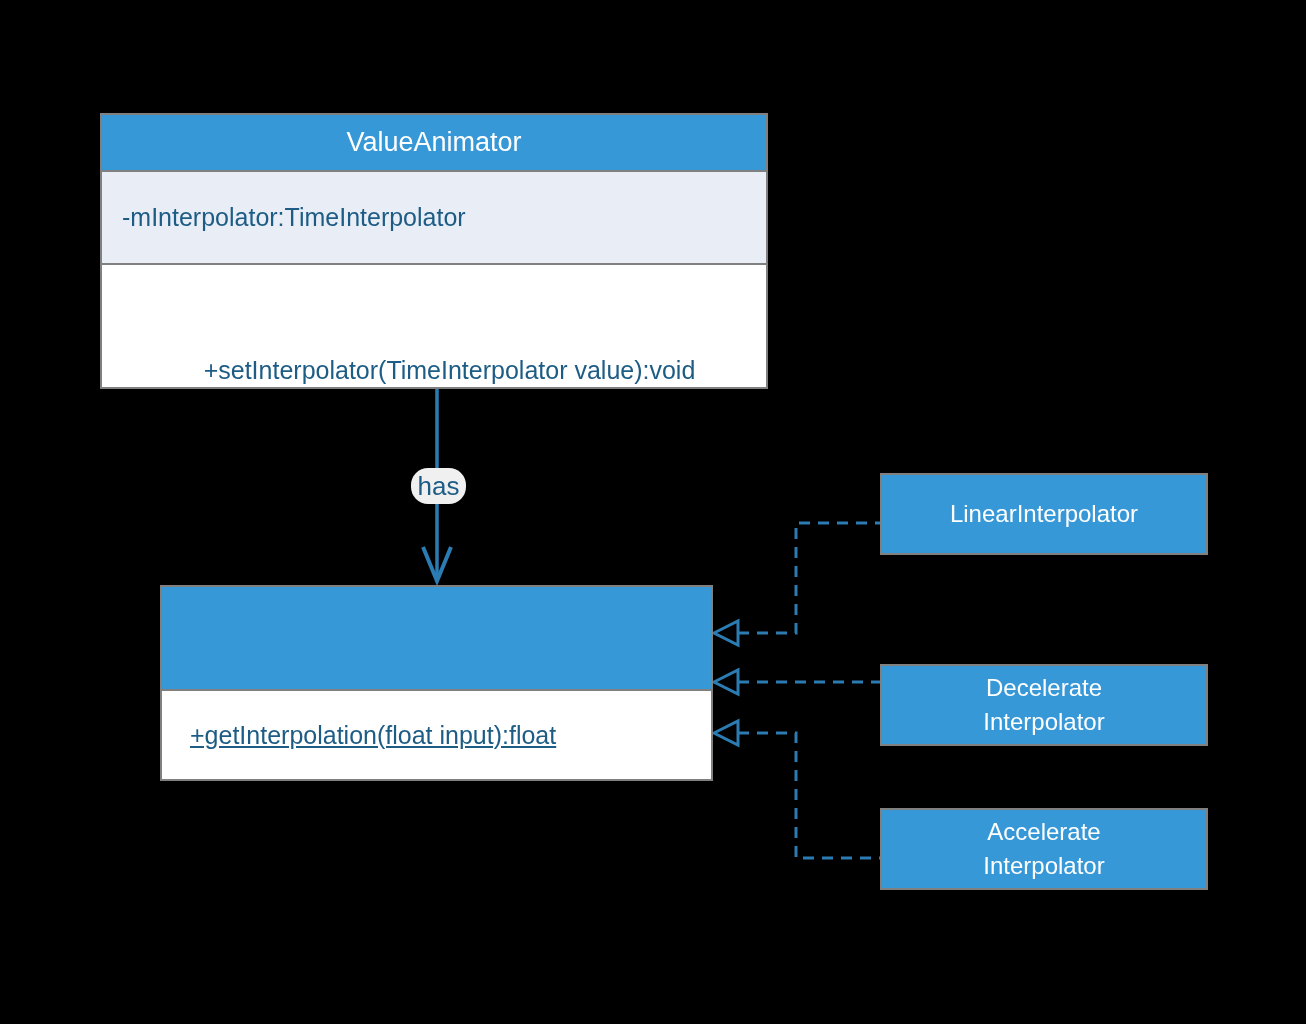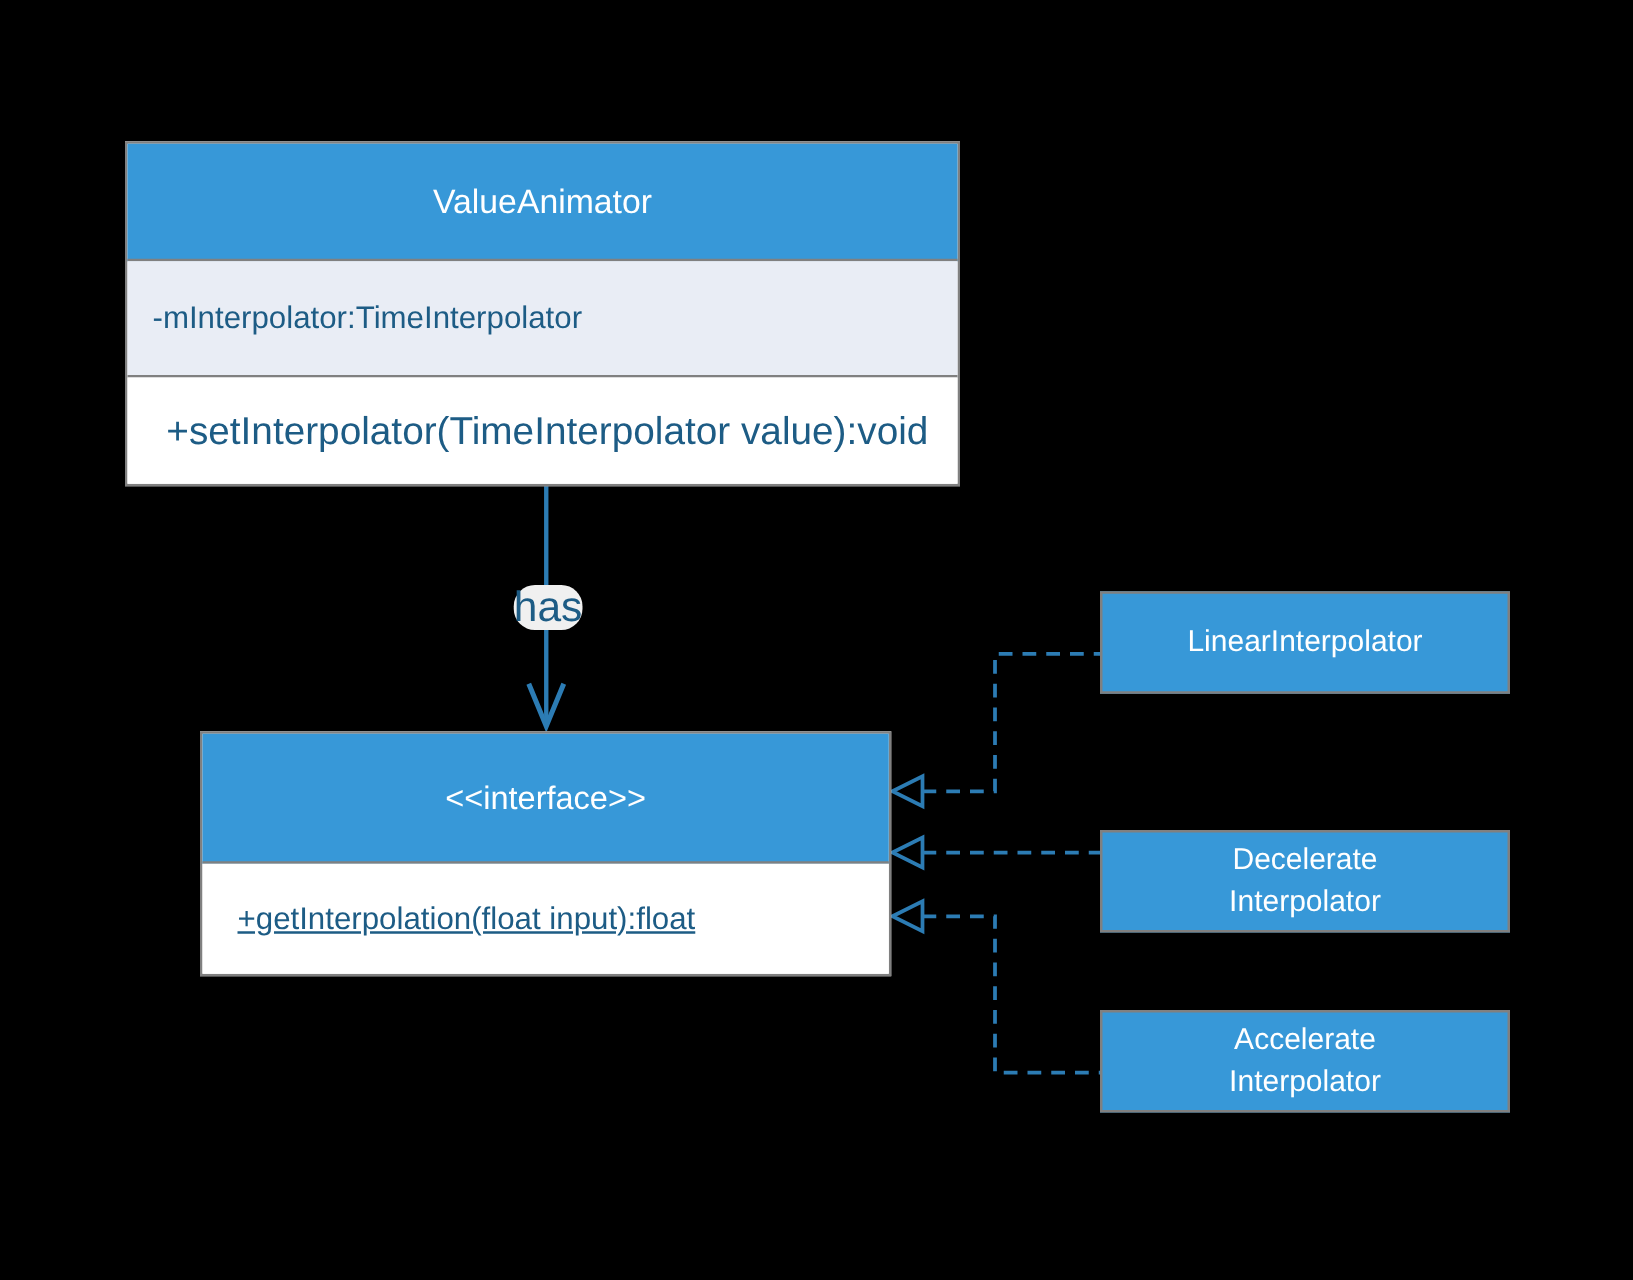--- a/index.html
+++ b/index.html
@@ -23,50 +23,50 @@
   .uml-class{
     position:absolute;box-sizing:border-box;border:2px solid var(--node-border,#808080);
     display:flex;flex-direction:column;background:var(--method-bg,#fff);
   }
   .uml-header{
     box-sizing:border-box;background:var(--node-blue,#3798d8);color:var(--text-light,#fff);
     display:flex;flex-direction:column;align-items:center;justify-content:center;
     border-bottom:2px solid var(--node-border,#808080);text-align:center;
   }
   .va{left:100px;top:113px;width:668px;height:276px;}
-  .va .uml-header{height:94px;font-size:27px;}
+  .va .uml-header{height:57px;font-size:27px;}
   .va-attrs{
     box-sizing:border-box;height:93px;background:var(--attr-bg,#e9edf5);
     color:var(--text-dark,#1d5c85);font-size:25px;display:flex;align-items:center;
     padding-left:20px;border-bottom:2px solid var(--node-border,#808080);
   }
   .va-methods{
     flex:1;background:var(--method-bg,#fff);color:var(--text-dark,#1d5c85);
-    font-size:31px;line-height:33px;display:flex;flex-direction:column;
-    justify-content:center;padding-left:31px;
+    font-size:25px;line-height:33px;display:flex;flex-direction:row;
+    justify-content:center;padding-left:31px;align-items:flex-end;
   }
   .ti{left:160px;top:585px;width:553px;height:196px;}
   .ti .uml-header{height:104px;font-size:26px;line-height:37px;}
   .ti-methods{
     flex:1;background:var(--method-bg,#fff);color:var(--text-dark,#1d5c85);
     font-size:25px;display:flex;align-items:center;padding-left:28px;text-decoration:underline;
   }
   .impl{
     position:absolute;box-sizing:border-box;left:880px;width:328px;height:82px;
     background:var(--node-blue,#3798d8);border:2px solid var(--node-border,#808080);
     color:var(--text-light,#fff);font-size:24px;line-height:34px;
     display:flex;flex-direction:column;align-items:center;justify-content:center;text-align:center;
   }
   .impl-linear{top:473px;}
   .impl-decelerate{top:664px;}
   .impl-accelerate{top:808px;text-align:right;}
   .edge-label{
     position:absolute;left:411px;top:468px;width:55px;height:36px;
     background:var(--label-bg,#f0f0f0);color:var(--text-dark,#1d5c85);
-    font-size:34px;display:flex;align-items:center;justify-content:center;border-radius:17px;
+    font-size:26px;display:flex;align-items:center;justify-content:center;border-radius:17px;
   }
 </style>
 </head>
 <body>
 
 <div class="canvas">
 
   <svg class="connectors" viewBox="0 0 1306 1024" xmlns="http://www.w3.org/2000/svg">
 
     <line x1="437" y1="389" x2="437" y2="581" style="stroke:var(--connector,#2c7cb4);stroke-width:3.5;fill:none;"></line>
@@ -87,21 +87,20 @@
     <div class="va-attrs">-mInterpolator:TimeInterpolator</div>
     <div class="va-methods">
       <div>+setInterpolator(TimeInterpolator value):void</div>
     </div>
   </div>
 
   <div class="edge-label">has</div>
 
   <div class="uml-class ti">
     <div class="uml-header">
-      <div>&lt;&lt;interface&gt;&gt;</div>
     </div>
     <div class="ti-methods">+getInterpolation(float input):float</div>
   </div>
 
   <div class="impl impl-linear">
     <div>LinearInterpolator</div>
   </div>
   <div class="impl impl-decelerate">
     <div>Decelerate</div>
     <div>Interpolator</div>

